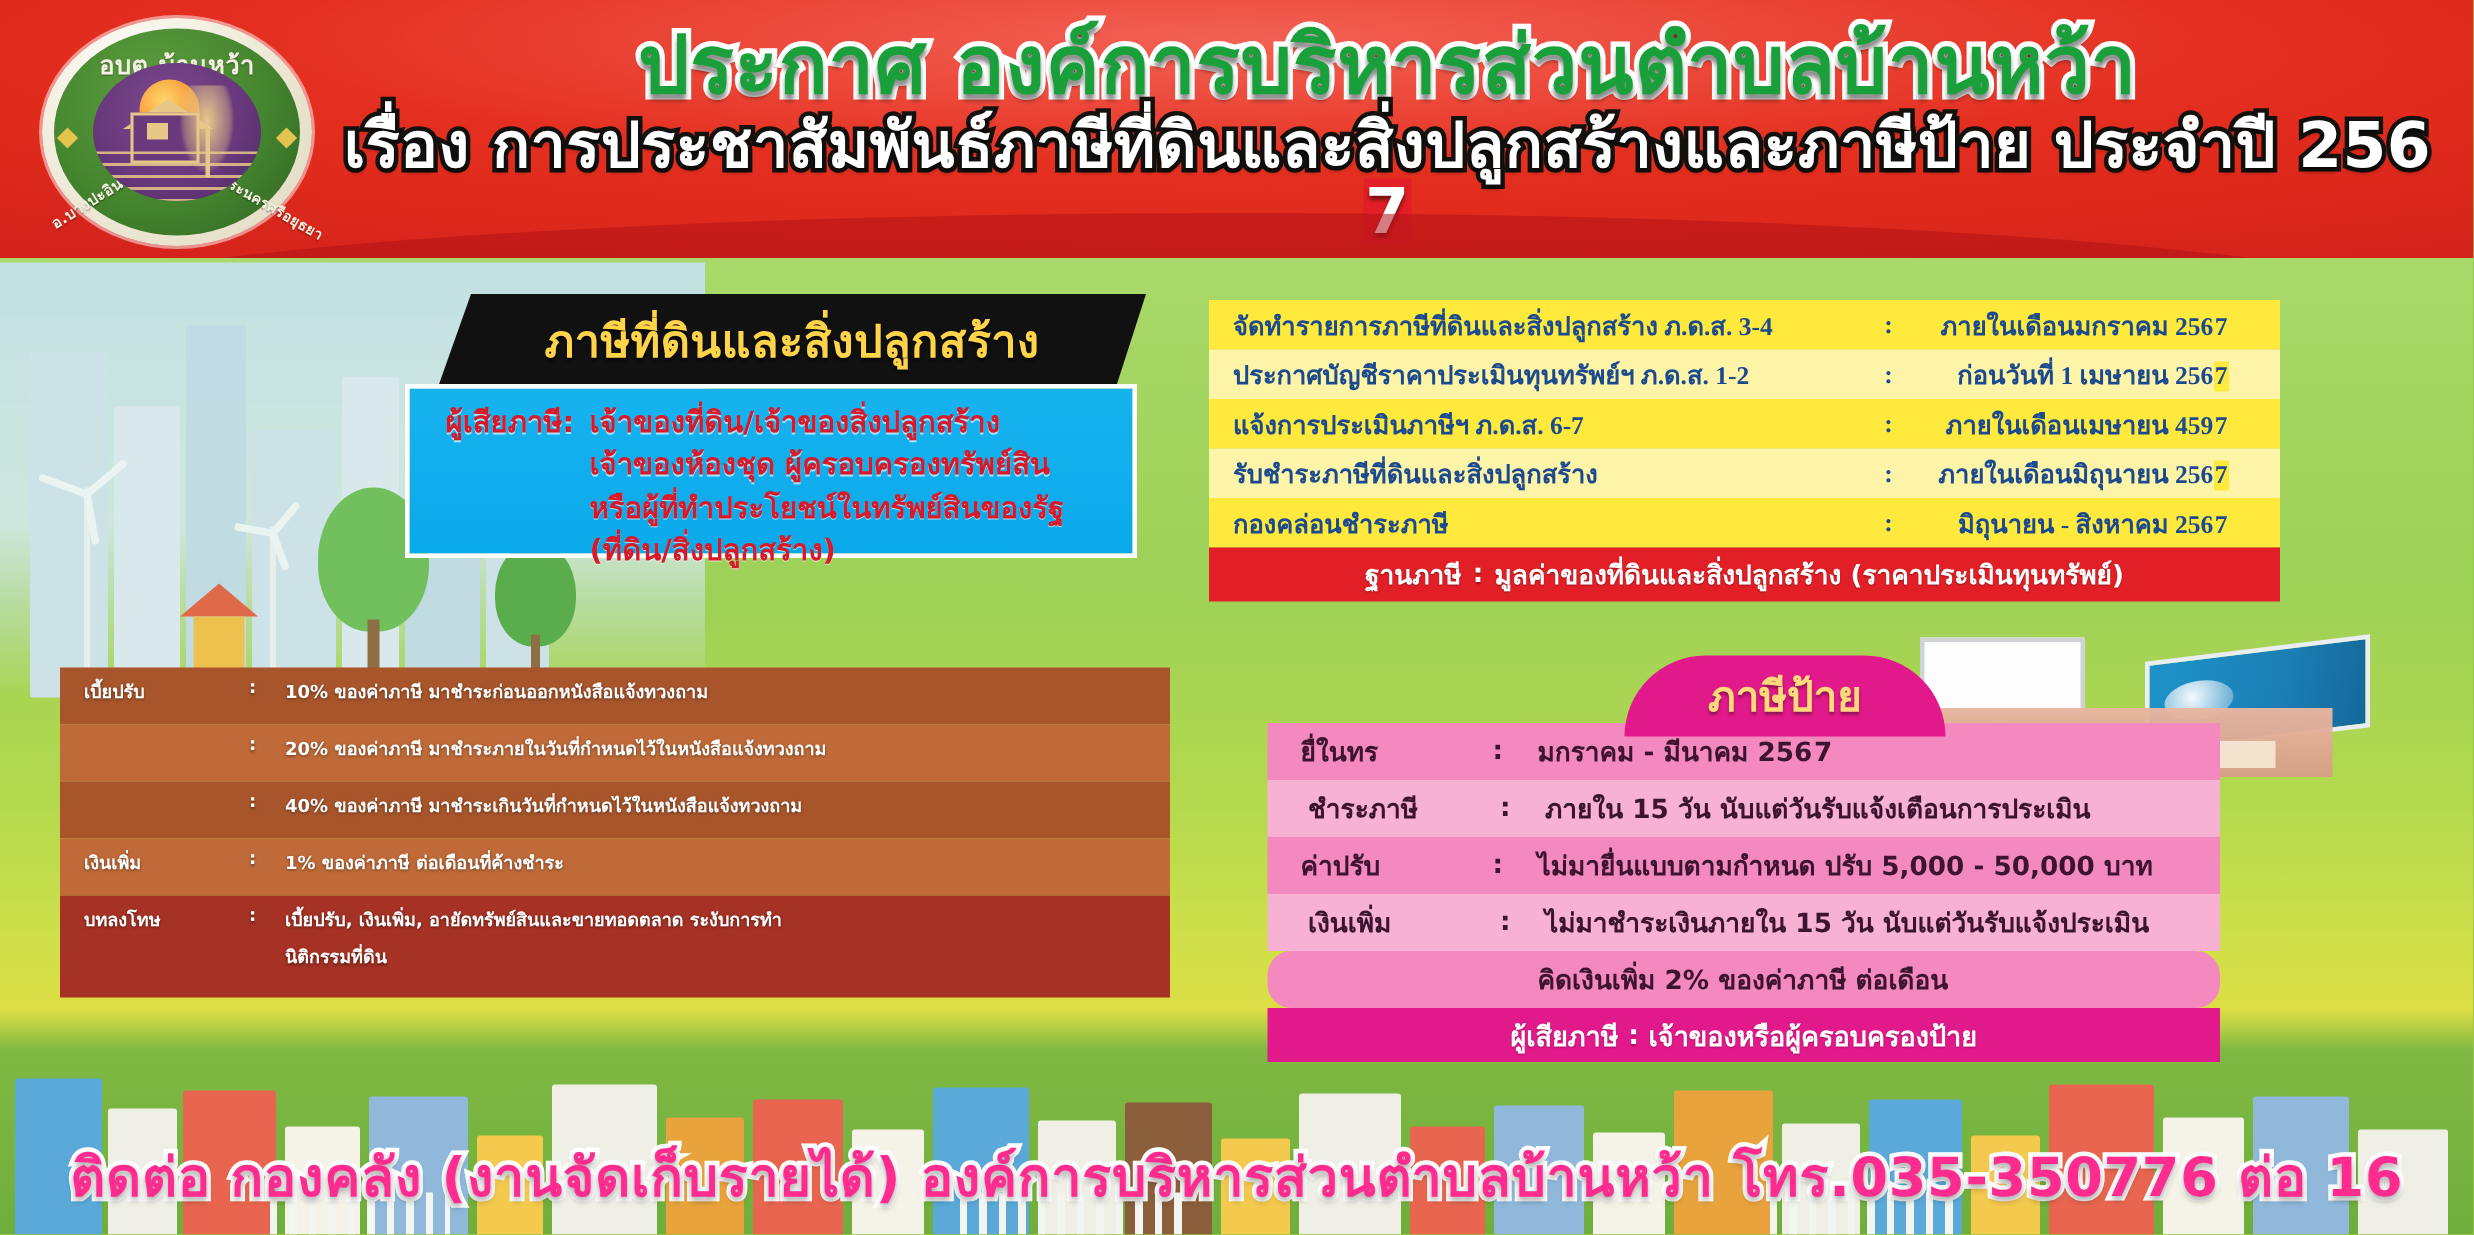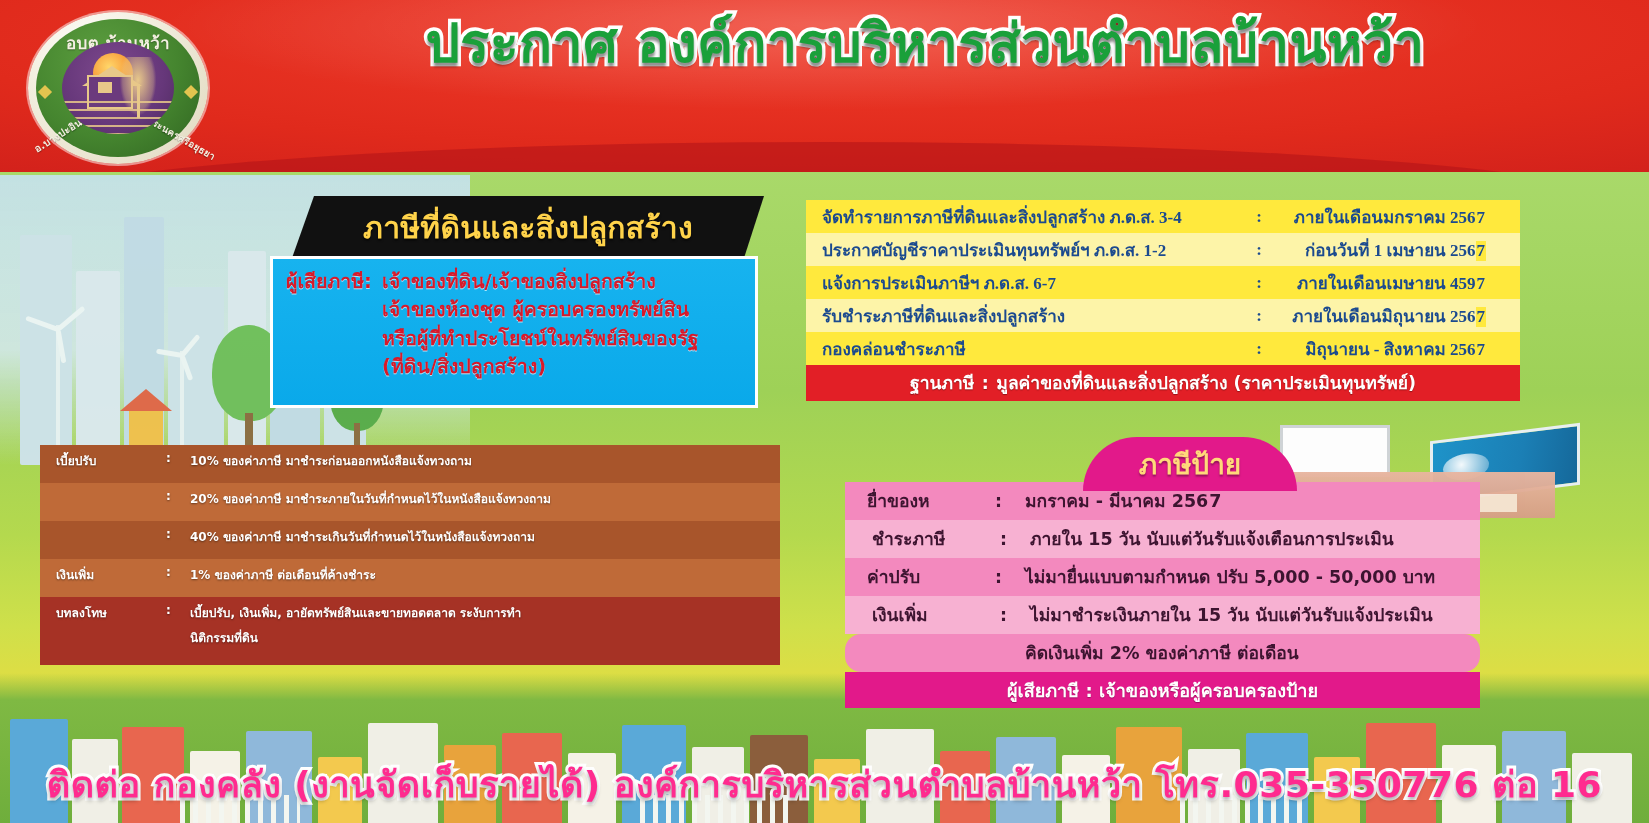--- a/index.html
+++ b/index.html
@@ -144,24 +144,24 @@
     position: absolute; left: 292px; top: 196px; width: 472px; height: 62px;
     background: #111111;
     clip-path: polygon(22px 0, 472px 0, 452px 62px, 0 62px);
     display: flex; align-items: center; justify-content: center;
   }
   .black-banner span {
     color: #ffd34a; font-size: 30px; font-weight: 700;
     text-shadow: 0 2px 2px rgba(0,0,0,.6); letter-spacing: .3px;
   }
   .cyan-box {
-    position: absolute; left: 270px; top: 256px; width: 488px; height: 152px;
+    position: absolute; left: 270px; top: 256px; width: 488px; height: 116px;
     background: linear-gradient(180deg, #17b3ef 0%, #0aa9ea 100%);
     border: 3px solid #ffffff;
-    padding: 9px 10px 8px 13px;
+    padding: 9px 10px 8px 24px;
   }
   .cyan-line {
     color: #d7192a; font-size: 19.5px; font-weight: 700; line-height: 1.45;
     text-shadow: 0 1px 0 rgba(255,255,255,.65);
     white-space: nowrap;
   }
   .cyan-line.indent { padding-left: 96px; }
   .cyan-label { display: inline-block; min-width: 78px; }
   .cyan-colon { display: inline-block; width: 18px; }
 
@@ -363,20 +363,21 @@
         <div class="logo-house"></div>
         <div class="logo-win"></div>
         <div class="logo-tree"></div>
         <div class="logo-tree-trunk"></div>
         <div class="logo-field"></div>
       </div>
     </div>
 
     <div class="title-wrap">
       <div class="title1">ประกาศ องค์การบริหารส่วนตำบลบ้านหว้า</div>
+      <div class="title2"><span>เรื่อง การประชาสัมพันธ์ภาษีที่ดินและสิ่งปลูกสร้างและภาษีป้าย ประจำปี 256</span><span class="year-edit-red">7</span></div>
     </div>
   </div>
 
   <div class="black-banner">
     <span>ภาษีที่ดินและสิ่งปลูกสร้าง</span>
   </div>
 
   <div class="cyan-box">
     <div class="cyan-line">
       <span class="cyan-label">ผู้เสียภาษี</span><span class="cyan-colon">:</span><span>เจ้าของที่ดิน/เจ้าของสิ่งปลูกสร้าง</span>
@@ -463,21 +464,21 @@
     <div class="shop-win" style="left:170px; width:40px;"></div>
     <div class="shop-win" style="left:222px; width:40px;"></div>
   </div>
 
   <div class="pink-header">
     <span>ภาษีป้าย</span>
   </div>
 
   <div class="ptable">
     <div class="prow odd">
-      <span class="label">ยื่าของห</span>
+      <span class="label">ยื่ในทร</span>
       <span class="colon">:</span>
       <span class="value"><span>มกราคม - มีนาคม  256</span><span class="year-edit-pink">7</span></span>
     </div>
     <div class="prow even">
       <span class="label">ชำระภาษี</span>
       <span class="colon">:</span>
       <span class="value">ภายใน 15 วัน  นับแต่วันรับแจ้งเตือนการประเมิน</span>
     </div>
     <div class="prow odd">
       <span class="label">ค่าปรับ</span>

